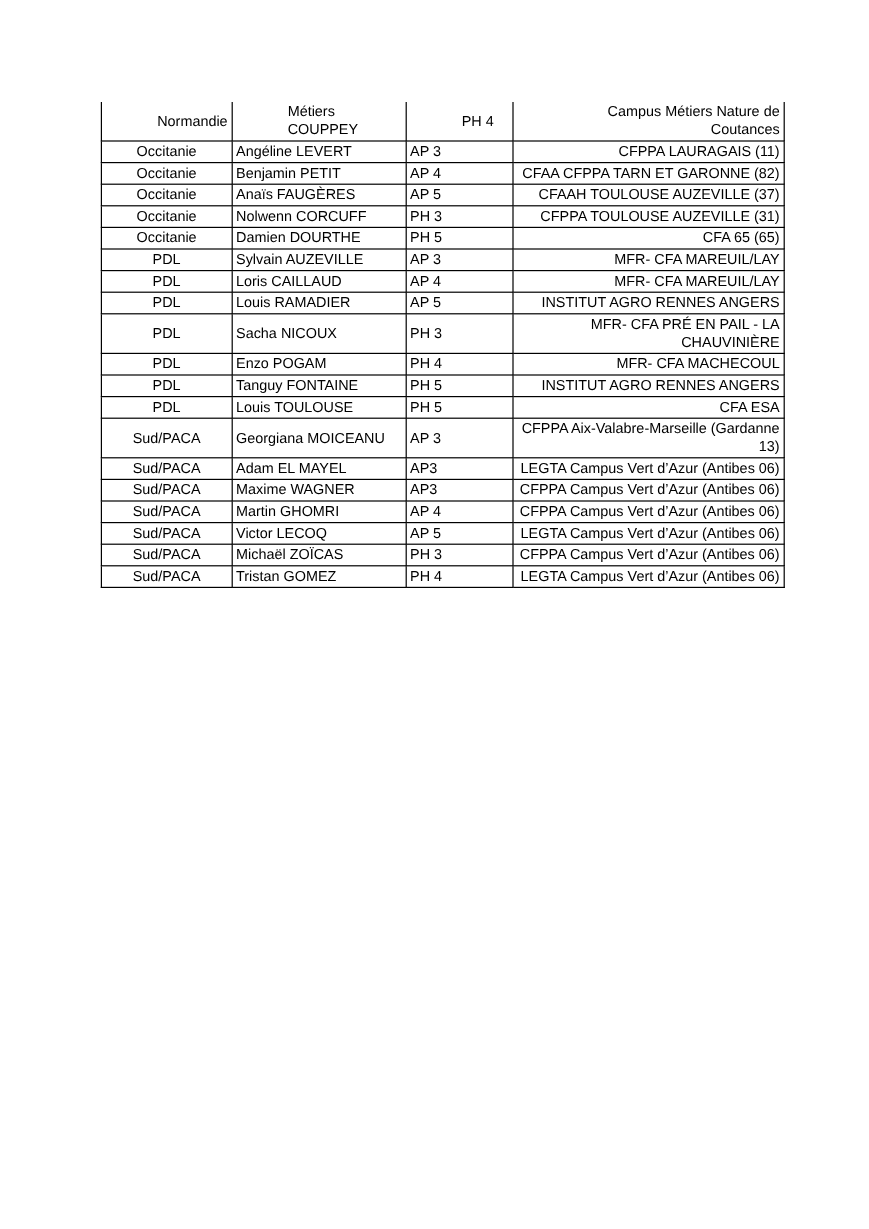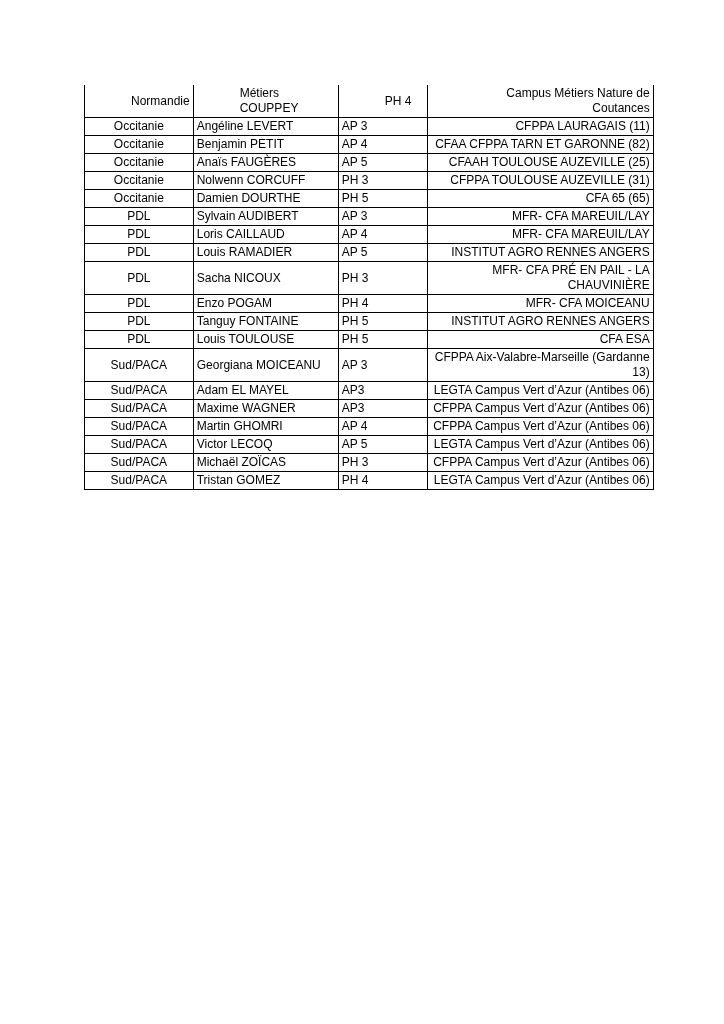--- a/index.html
+++ b/index.html
@@ -69,37 +69,37 @@
         <tr>
           <td class="col-region">Occitanie</td>
           <td class="col-name">Benjamin PETIT</td>
           <td class="col-code">AP 4</td>
           <td class="col-institution">CFAA CFPPA TARN ET GARONNE (82)</td>
         </tr>
         <tr>
           <td class="col-region">Occitanie</td>
           <td class="col-name">Anaïs FAUGÈRES</td>
           <td class="col-code">AP 5</td>
-          <td class="col-institution">CFAAH TOULOUSE AUZEVILLE (25)</td>
+          <td class="col-institution">CFAAH TOULOUSE AUZEVILLE (37)</td>
         </tr>
         <tr>
           <td class="col-region">Occitanie</td>
           <td class="col-name">Nolwenn CORCUFF</td>
           <td class="col-code">PH 3</td>
           <td class="col-institution">CFPPA TOULOUSE AUZEVILLE (31)</td>
         </tr>
         <tr>
           <td class="col-region">Occitanie</td>
           <td class="col-name">Damien DOURTHE</td>
           <td class="col-code">PH 5</td>
           <td class="col-institution">CFA 65 (65)</td>
         </tr>
         <tr>
           <td class="col-region">PDL</td>
-          <td class="col-name">Sylvain AUDIBERT</td>
+          <td class="col-name">Sylvain AUZEVILLE</td>
           <td class="col-code">AP 3</td>
           <td class="col-institution">MFR- CFA MAREUIL/LAY</td>
         </tr>
         <tr>
           <td class="col-region">PDL</td>
           <td class="col-name">Loris CAILLAUD</td>
           <td class="col-code">AP 4</td>
           <td class="col-institution">MFR- CFA MAREUIL/LAY</td>
         </tr>
         <tr>
@@ -112,21 +112,21 @@
           <td class="col-region">PDL</td>
           <td class="col-name">Sacha NICOUX</td>
           <td class="col-code">PH 3</td>
           <td class="col-institution">MFR- CFA PRÉ EN PAIL - LA
 CHAUVINIÈRE</td>
         </tr>
         <tr>
           <td class="col-region">PDL</td>
           <td class="col-name">Enzo POGAM</td>
           <td class="col-code">PH 4</td>
-          <td class="col-institution">MFR- CFA MOICEANU</td>
+          <td class="col-institution">MFR- CFA MACHECOUL</td>
         </tr>
         <tr>
           <td class="col-region">PDL</td>
           <td class="col-name">Tanguy FONTAINE</td>
           <td class="col-code">PH 5</td>
           <td class="col-institution">INSTITUT AGRO RENNES ANGERS</td>
         </tr>
         <tr>
           <td class="col-region">PDL</td>
           <td class="col-name">Louis TOULOUSE</td>

